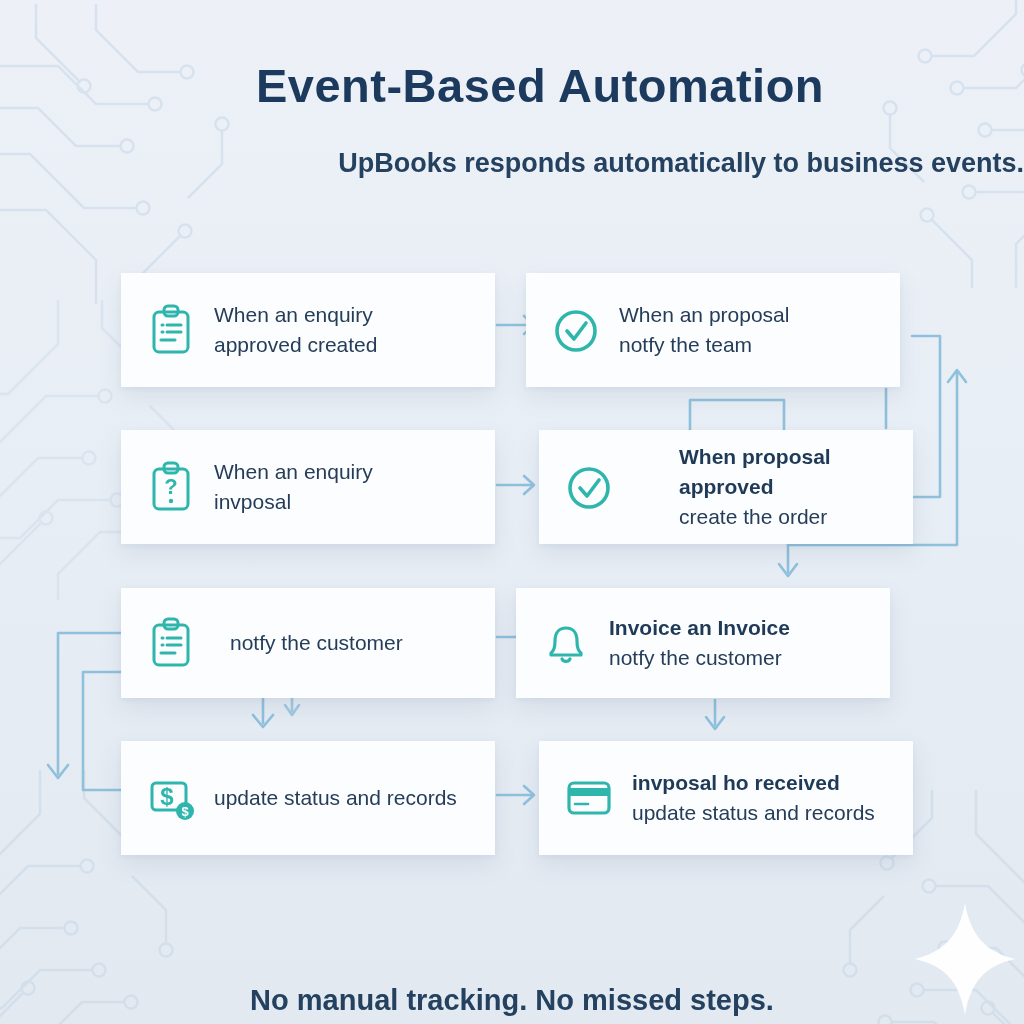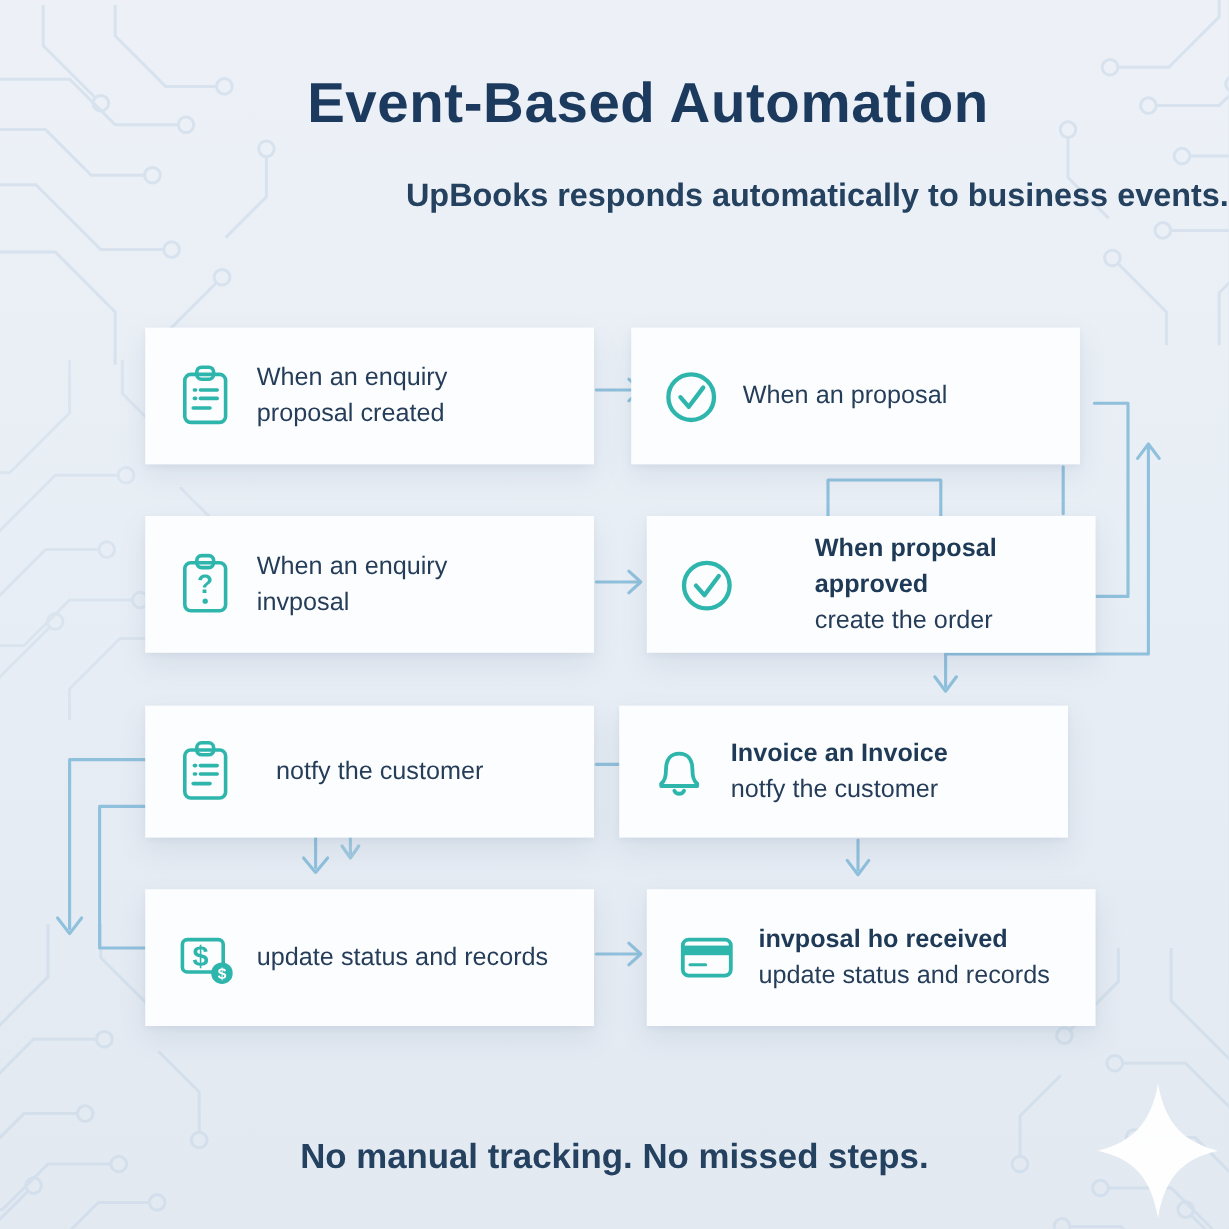--- a/index.html
+++ b/index.html
@@ -40,21 +40,21 @@
   #card1{left:121px;top:273px;}
   #card2{left:510px;top:273px;margin-left:16px;}
   #card3{left:121px;top:430px;}
   #card4{left:539px;top:430px;gap:47px;}
   #card5{left:121px;top:588px;height:110px;}
   #card6{left:516px;top:588px;height:110px;}
   #card7{left:121px;top:741px;}
   #card8{left:539px;top:741px;}
   
   .footer{
-    position:absolute;left:0;top:948px;width:100%;text-align:center;
+    position:absolute;left:0;top:984px;width:100%;text-align:center;
     font-size:29px;font-weight:600;color:#24415f;z-index:2;
   }
   .sparkle{position:absolute;left:915px;top:903px;z-index:2;pointer-events:none;}
 </style>
 </head>
 <body>
 
 <div id="stage">
 
   <svg width="0" height="0" style="position:absolute">
@@ -143,33 +143,34 @@
         <use href="#i-clipboard"></use>
         <path d="M14,21 h1"></path>
           <path d="M19,21 h14"></path>
         <path d="M14,28 h1"></path>
           <path d="M19,28 h14"></path>
         <path d="M13,36 h14"></path>
       </g>
     </svg>
     <div class="txt">
       <div>When an enquiry</div>
-      <div>proposal created</div>
+      <div>approved created</div>
     </div>
   </div>
 
   <div class="card" id="card2">
     <svg class="icon" viewBox="0 0 46 52">
       <g stroke="#2eb6ad" stroke-width="3.6" fill="none" stroke-linecap="round" stroke-linejoin="round">
         <circle cx="23" cy="27" r="19"></circle>
         <path d="M14,27 L21,35 L33,19"></path>
       </g>
     </svg>
     <div class="txt">
       <div>When an proposal</div>
+      <div>notfy the team</div>
     </div>
   </div>
 
   <div class="card" id="card3">
     <svg class="icon" viewBox="0 0 46 52">
       <g stroke="#2eb6ad" stroke-width="3" fill="none" stroke-linecap="round" stroke-linejoin="round">
         <use href="#i-clipboard"></use>
       </g>
       <text x="23" y="33" text-anchor="middle" font-size="22" font-weight="700" fill="#2eb6ad" font-family="Liberation Sans,sans-serif">?</text>
       <circle cx="23" cy="40" r="2.2" fill="#2eb6ad"></circle>

